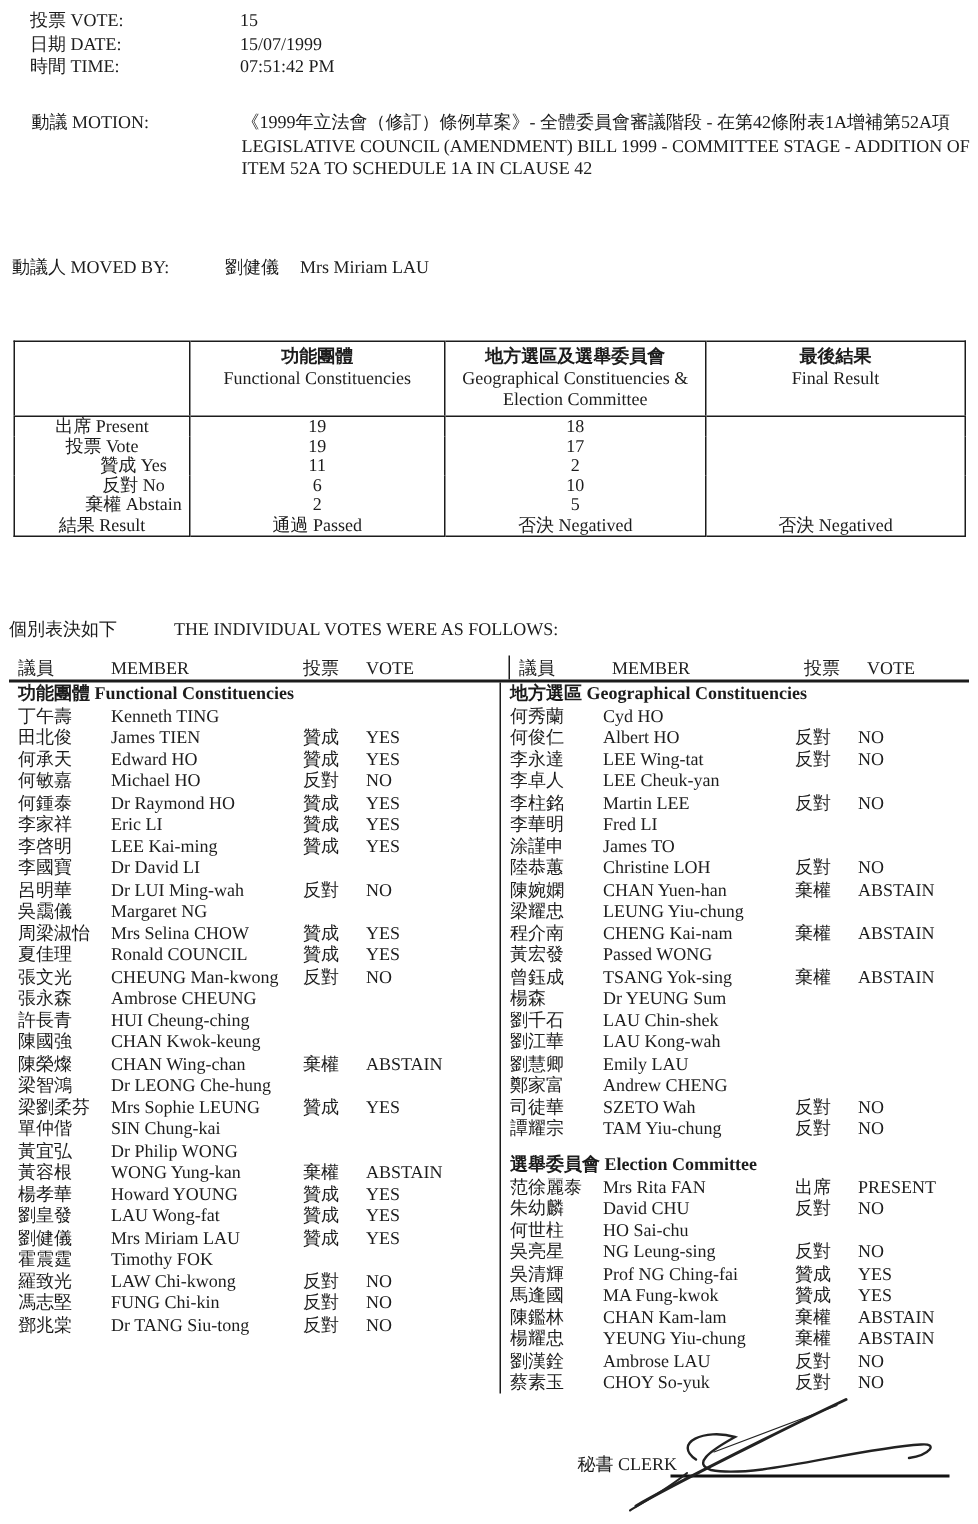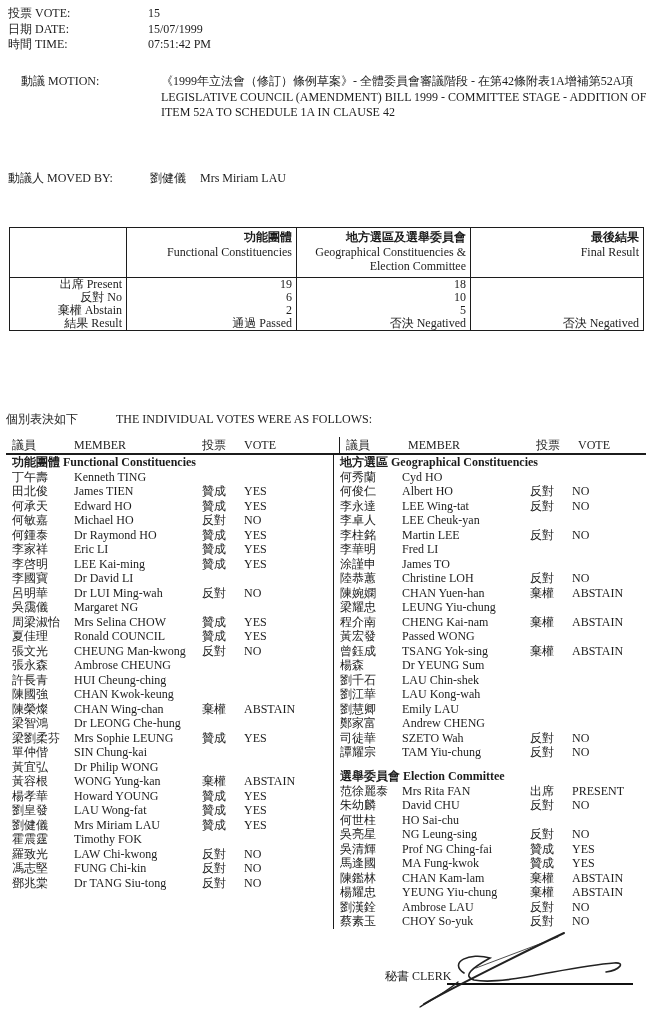--- a/index.html
+++ b/index.html
@@ -7,38 +7,38 @@
     width:652px; height:1016px;
     background:#ffffff;
     font-family:"Liberation Serif","DejaVu Serif",serif;
     font-size:12px; color:#1c1c1c;
     position:relative; overflow:hidden;
   }
   .abs { position:absolute; }
 
   
   .meta-row { display:flex; line-height:15.5px; }
-  .meta-label { width:140px; flex:0 0 140px; }
+  .meta-label { width:140px; flex:0 0 140px;margin-left:12px; }
   .meta-value { flex:1; }
 
   .motion-wrap { display:flex; }
   .motion-label { width:140px; flex:0 0 140px; line-height:15.5px; }
   .motion-text { width:492px; line-height:15.5px; }
 
   .movedby-wrap { display:flex; line-height:15.5px; }
   .movedby-label { width:142px; flex:0 0 142px; }
   .movedby-name-en { margin-left:14px; }
 
   
   table.summary {
     border-collapse:collapse; table-layout:fixed;
     width:634px; border:1px solid #1c1c1c;
   }
   table.summary th, table.summary td {
-    padding:0 4px; text-align:right; font-weight:normal;
+    padding:0 4px; text-align:center; font-weight:normal;
     vertical-align:top; overflow:hidden; white-space:nowrap;
   }
   table.summary th { border-bottom:1px solid #1c1c1c; padding-top:2px; padding-bottom:3px; white-space:normal; }
   table.summary th .zh { font-weight:bold; }
   table.summary .bl { border-left:1px solid #1c1c1c; }
   table.summary td { line-height:13.2px; }
   td.ind { padding-left:46px !important; }
   th .hline { line-height:14.5px; }
 
   
@@ -122,21 +122,33 @@
     </thead>
     <tbody>
 
         <tr>
           <td>出席 Present</td>
           <td class="bl">19</td>
           <td class="bl">18</td>
           <td class="bl"></td>
         </tr>
 
-
+        <tr>
+          <td>投票 Vote</td>
+          <td class="bl">19</td>
+          <td class="bl">17</td>
+          <td class="bl"></td>
+        </tr>
+
+        <tr>
+          <td class="ind">贊成 Yes</td>
+          <td class="bl">11</td>
+          <td class="bl">2</td>
+          <td class="bl"></td>
+        </tr>
 
         <tr>
           <td class="ind">反對 No</td>
           <td class="bl">6</td>
           <td class="bl">10</td>
           <td class="bl"></td>
         </tr>
 
         <tr>
           <td class="ind">棄權 Abstain</td>

